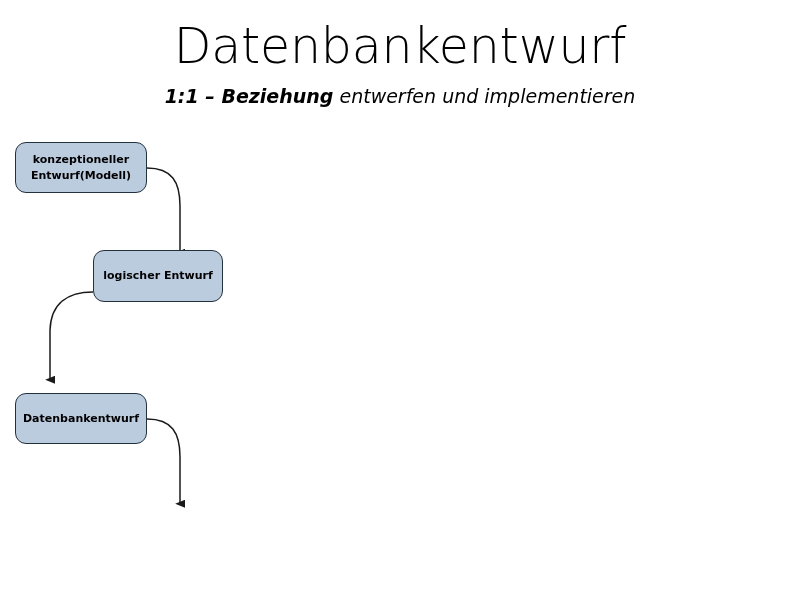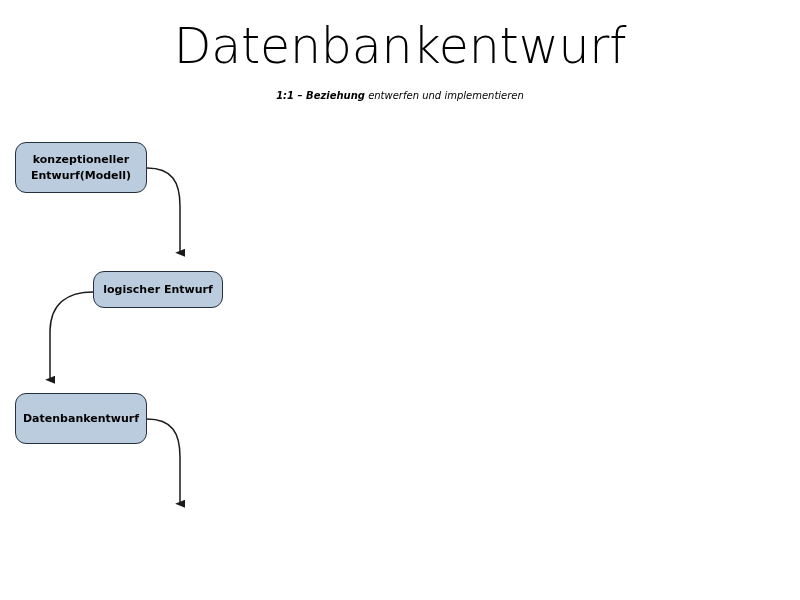--- a/index.html
+++ b/index.html
@@ -41,21 +41,21 @@
     white-space: nowrap;
   }
 
   #subtitle {
     position: absolute;
     left: 0;
     top: 86px;
     width: 800px;
     text-align: center;
     font-family: "DejaVu Sans", "Liberation Sans", sans-serif;
-    font-size: 10px;
+    font-size: 19px;
     line-height: 20px;
     color: #000000;
     white-space: nowrap;
   }
   #subtitle .emph {
     font-weight: bold;
     font-style: italic;
   }
   #subtitle .rest {
     font-style: italic;
@@ -76,21 +76,21 @@
     font-family: "DejaVu Sans", "Liberation Sans", sans-serif;
     font-size: 11px;
     font-weight: bold;
     line-height: 16px;
     color: #000000;
     padding: 2px 4px;
     z-index: 2;
   }
 
   #node-konzeptioneller-entwurf { left: 15px;  top: 142px; width: 132px; height: 51px; }
-  #node-logischer-entwurf       { left: 93px;  top: 271px; width: 130px; height: 37px; }
+  #node-logischer-entwurf       { left: 93px;  top: 250px; width: 130px; height: 52px; }
   #node-datendefinition         { left: 15px;  top: 393px; width: 132px; height: 51px; }
   #node-dateneingabe            { left: 93px;  top: 517px; width: 130px; height: 52px; }
 
   
   #connectors {
     position: absolute;
     left: 0;
     top: 0;
     width: 800px;
     height: 600px;

